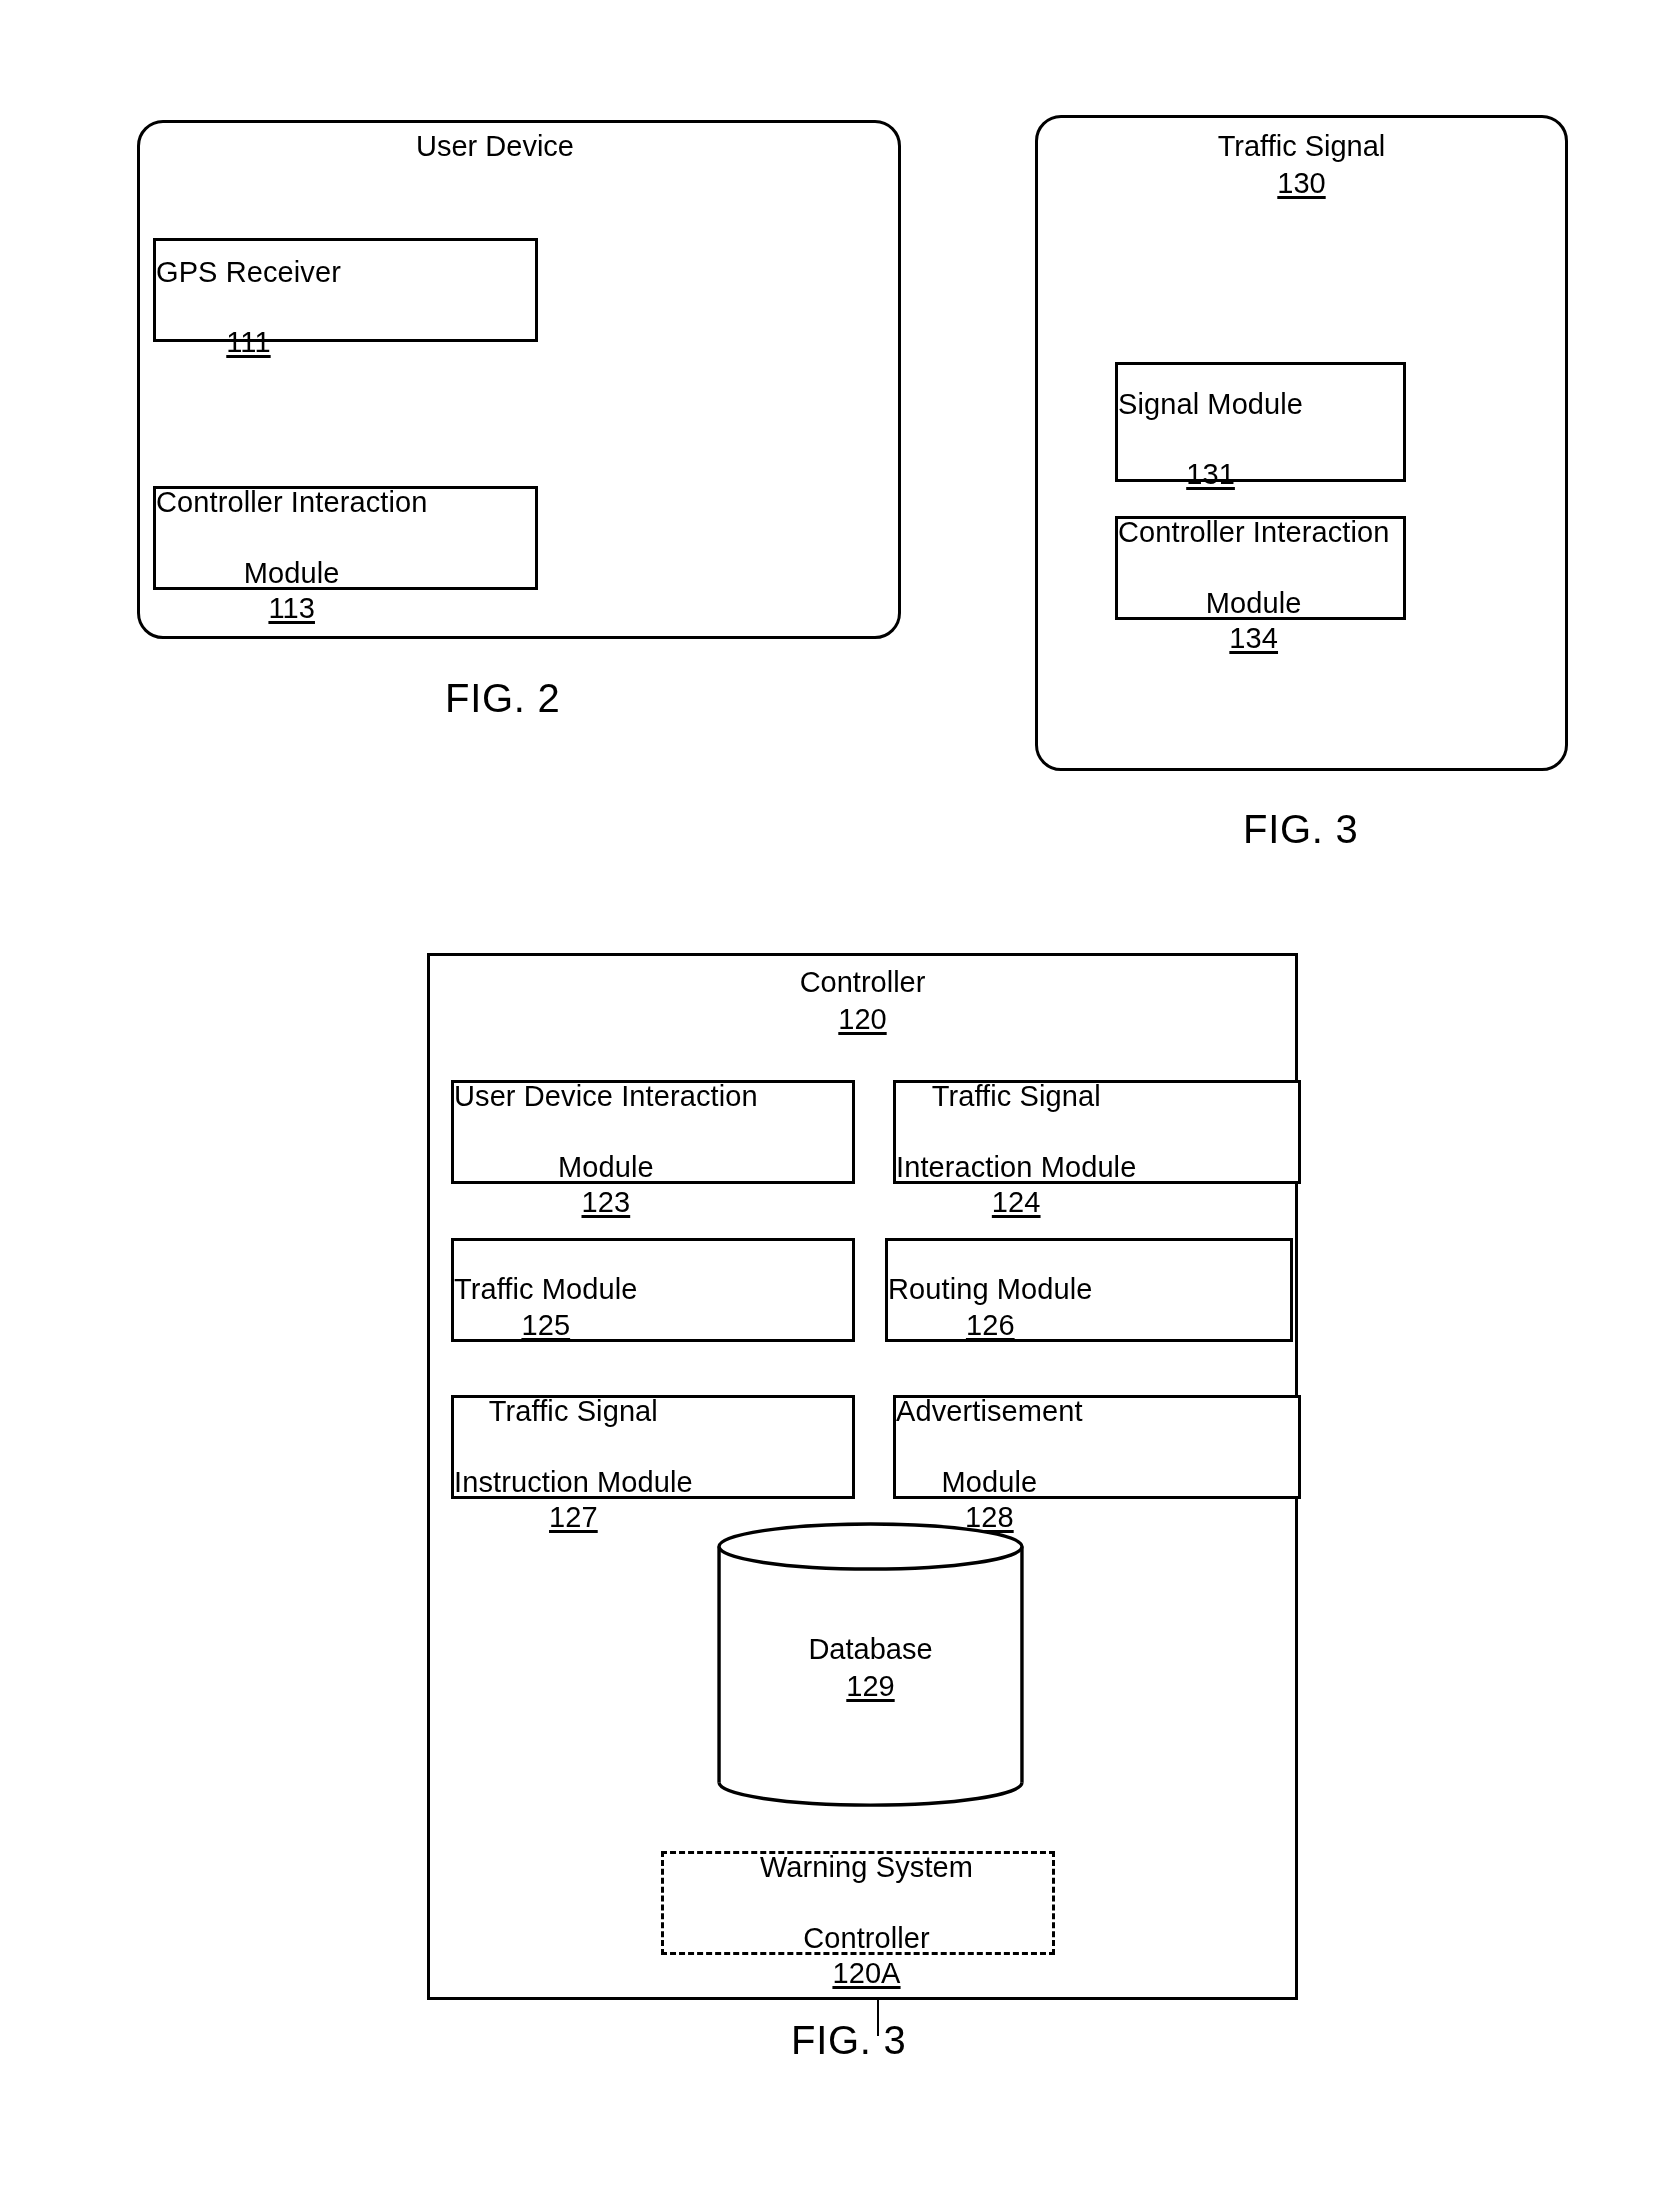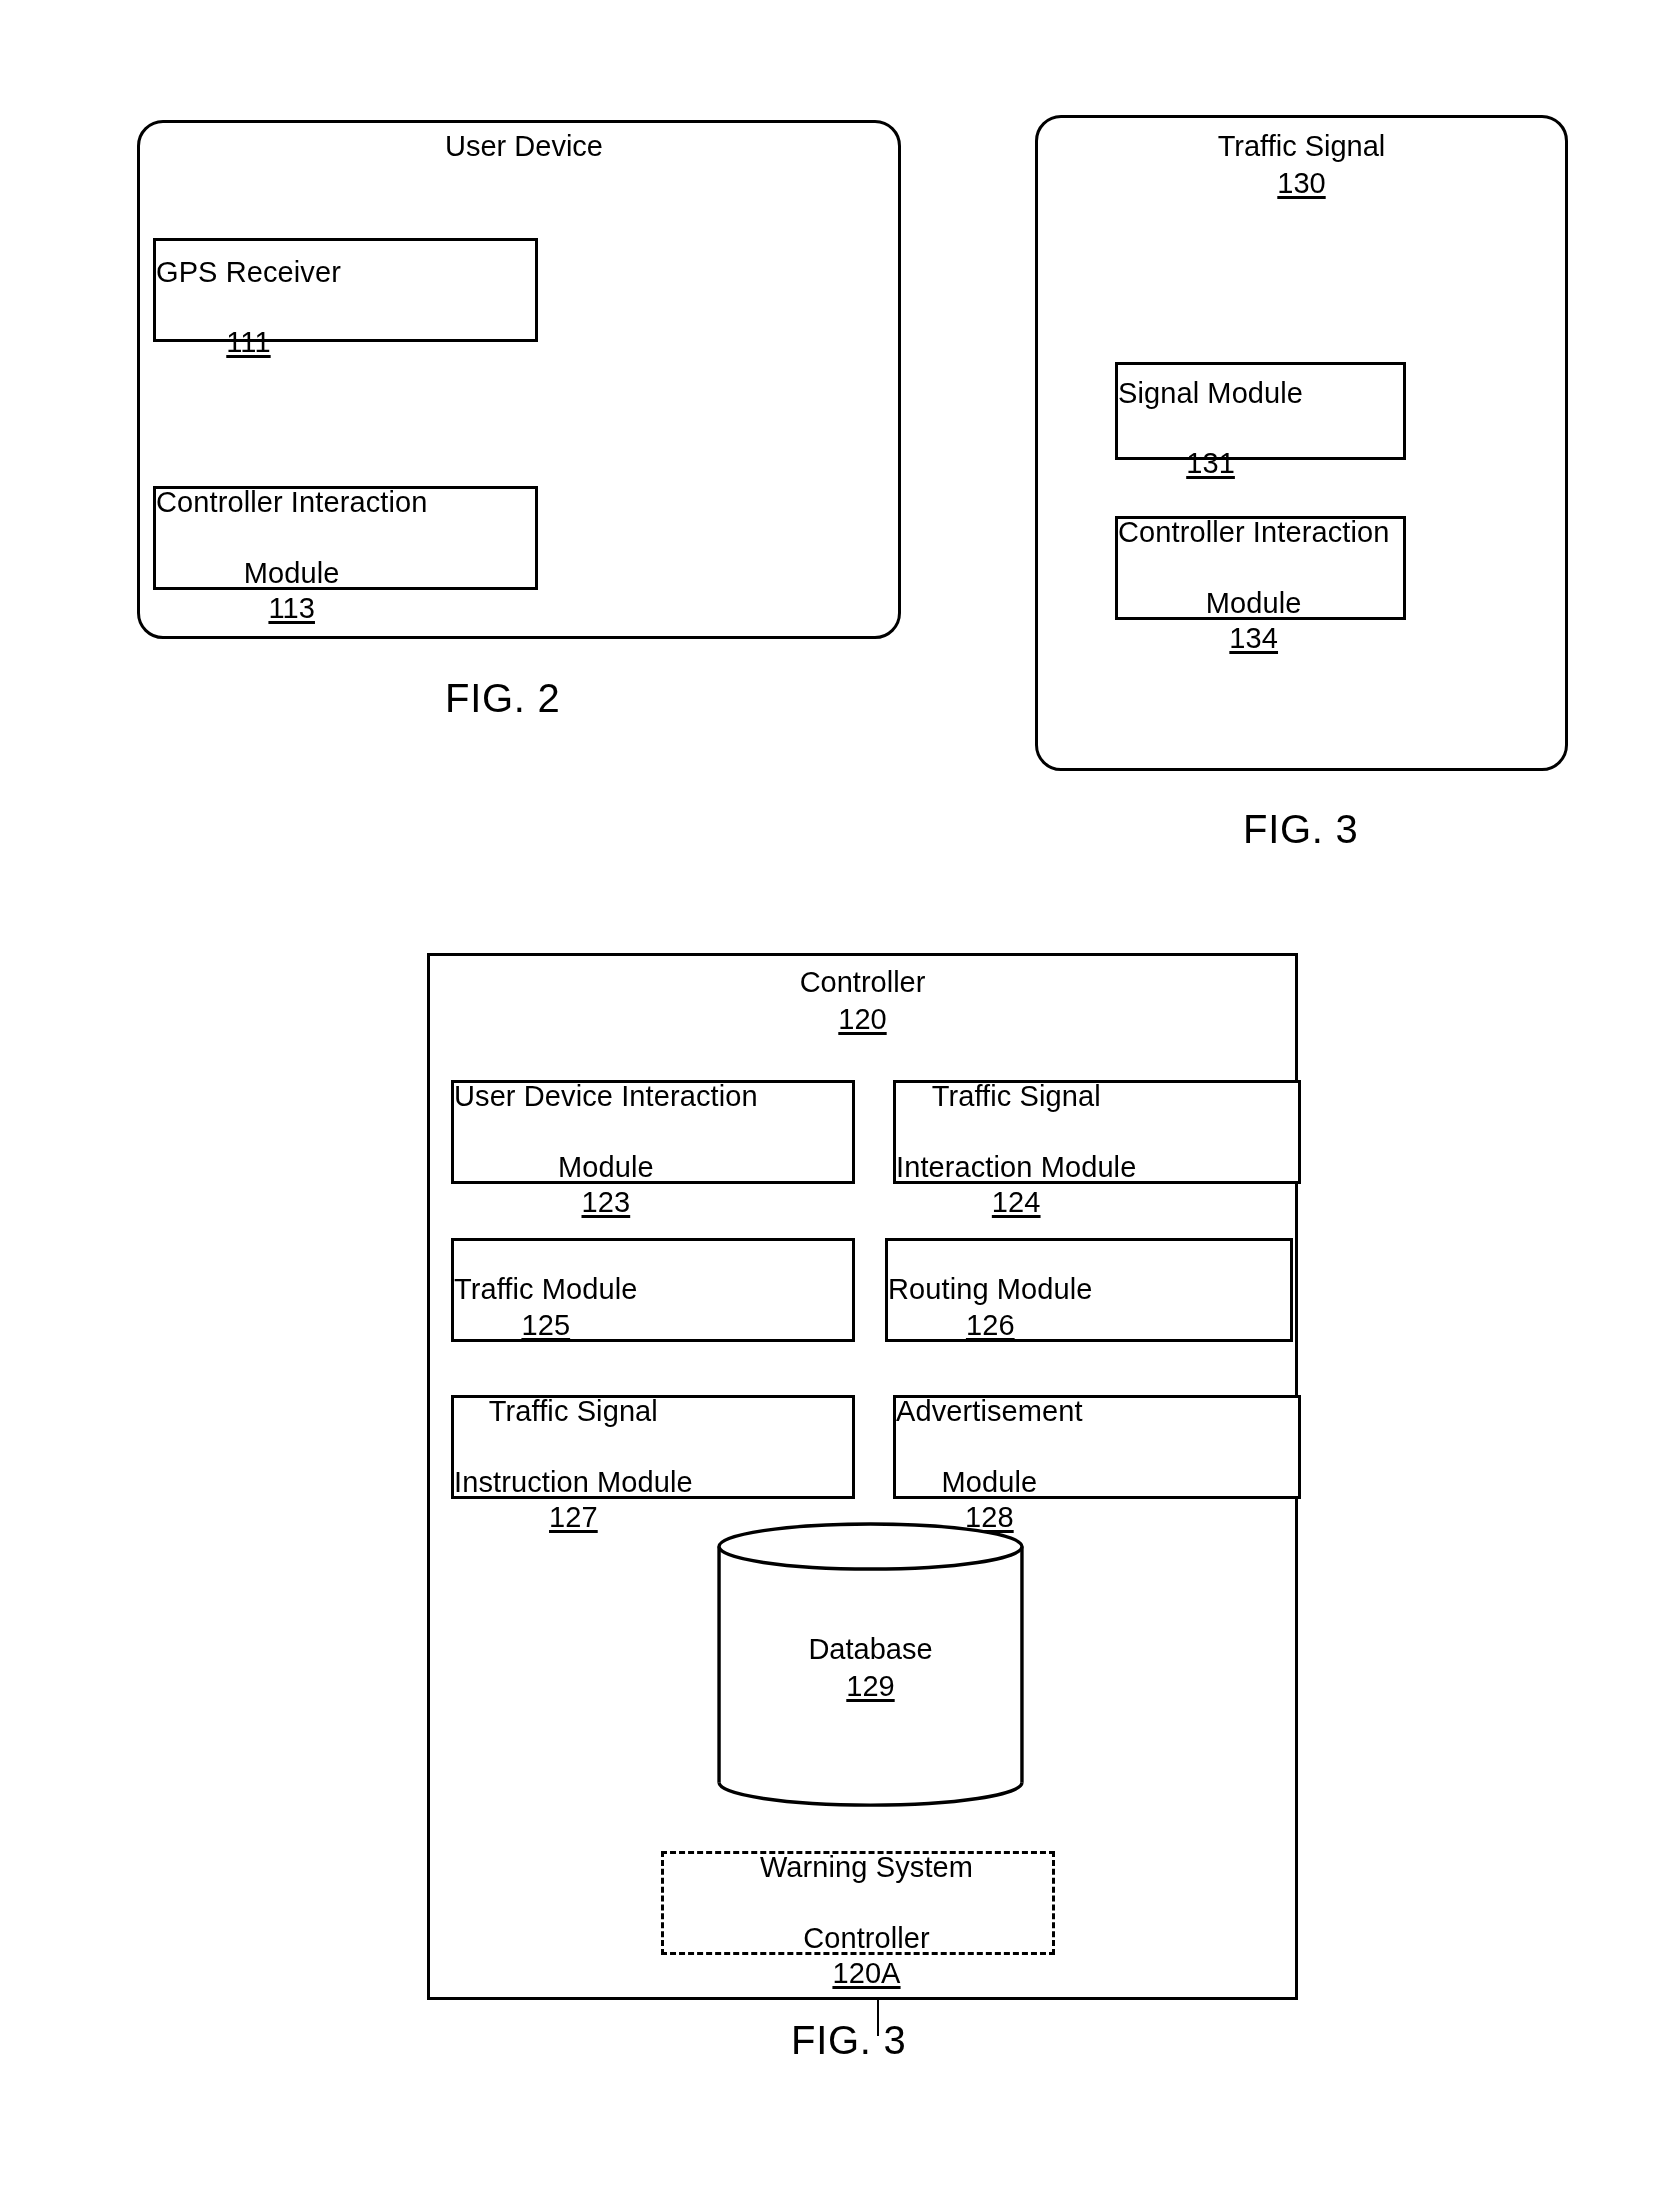--- a/index.html
+++ b/index.html
@@ -67,30 +67,30 @@
   }
   .fig-caption {
     position: absolute;
     font-size: 40px;
     letter-spacing: 0.7px;
     white-space: nowrap;
   }
 
   
   #fig2-outer { left: 137px; top: 120px; width: 764px; height: 519px; }
-  #fig2-title { left: 137px; top: 128px; width: 716px; padding-left: 29px; }
+  #fig2-title { left: 137px; top: 128px; width: 716px; }
   #fig2-b1 { left: 153px; top: 238px; width: 385px; height: 104px; }
   #fig2-b2 { left: 153px; top: 362px; width: 385px; height: 104px; }
   #fig2-b3 { left: 153px; top: 486px; width: 385px; height: 104px; }
   #fig2-caption { left: 445px; top: 676px; }
 
   
   #fig3-outer { left: 1035px; top: 115px; width: 533px; height: 656px; }
   #fig3-title { left: 1035px; top: 128px; width: 533px; }
-  #fig3-b1 { left: 1115px; top: 362px; width: 291px; height: 98px; }
+  #fig3-b1 { left: 1115px; top: 362px; width: 291px; height: 120px; }
   #fig3-b2 { left: 1115px; top: 516px; width: 291px; height: 104px; }
   #fig3-caption { left: 1243px; top: 807px; }
 
   
   #fig4-outer { left: 427px; top: 953px; width: 871px; height: 1047px; }
   #fig4-title { left: 427px; top: 964px; width: 871px; }
 
   #fig4-b123 { left: 451px; top: 1080px; width: 404px; height: 104px; }
   #fig4-b124 { left: 893px; top: 1080px; width: 408px; height: 104px; }
   #fig4-b125 { left: 451px; top: 1238px; width: 404px; height: 104px; }

